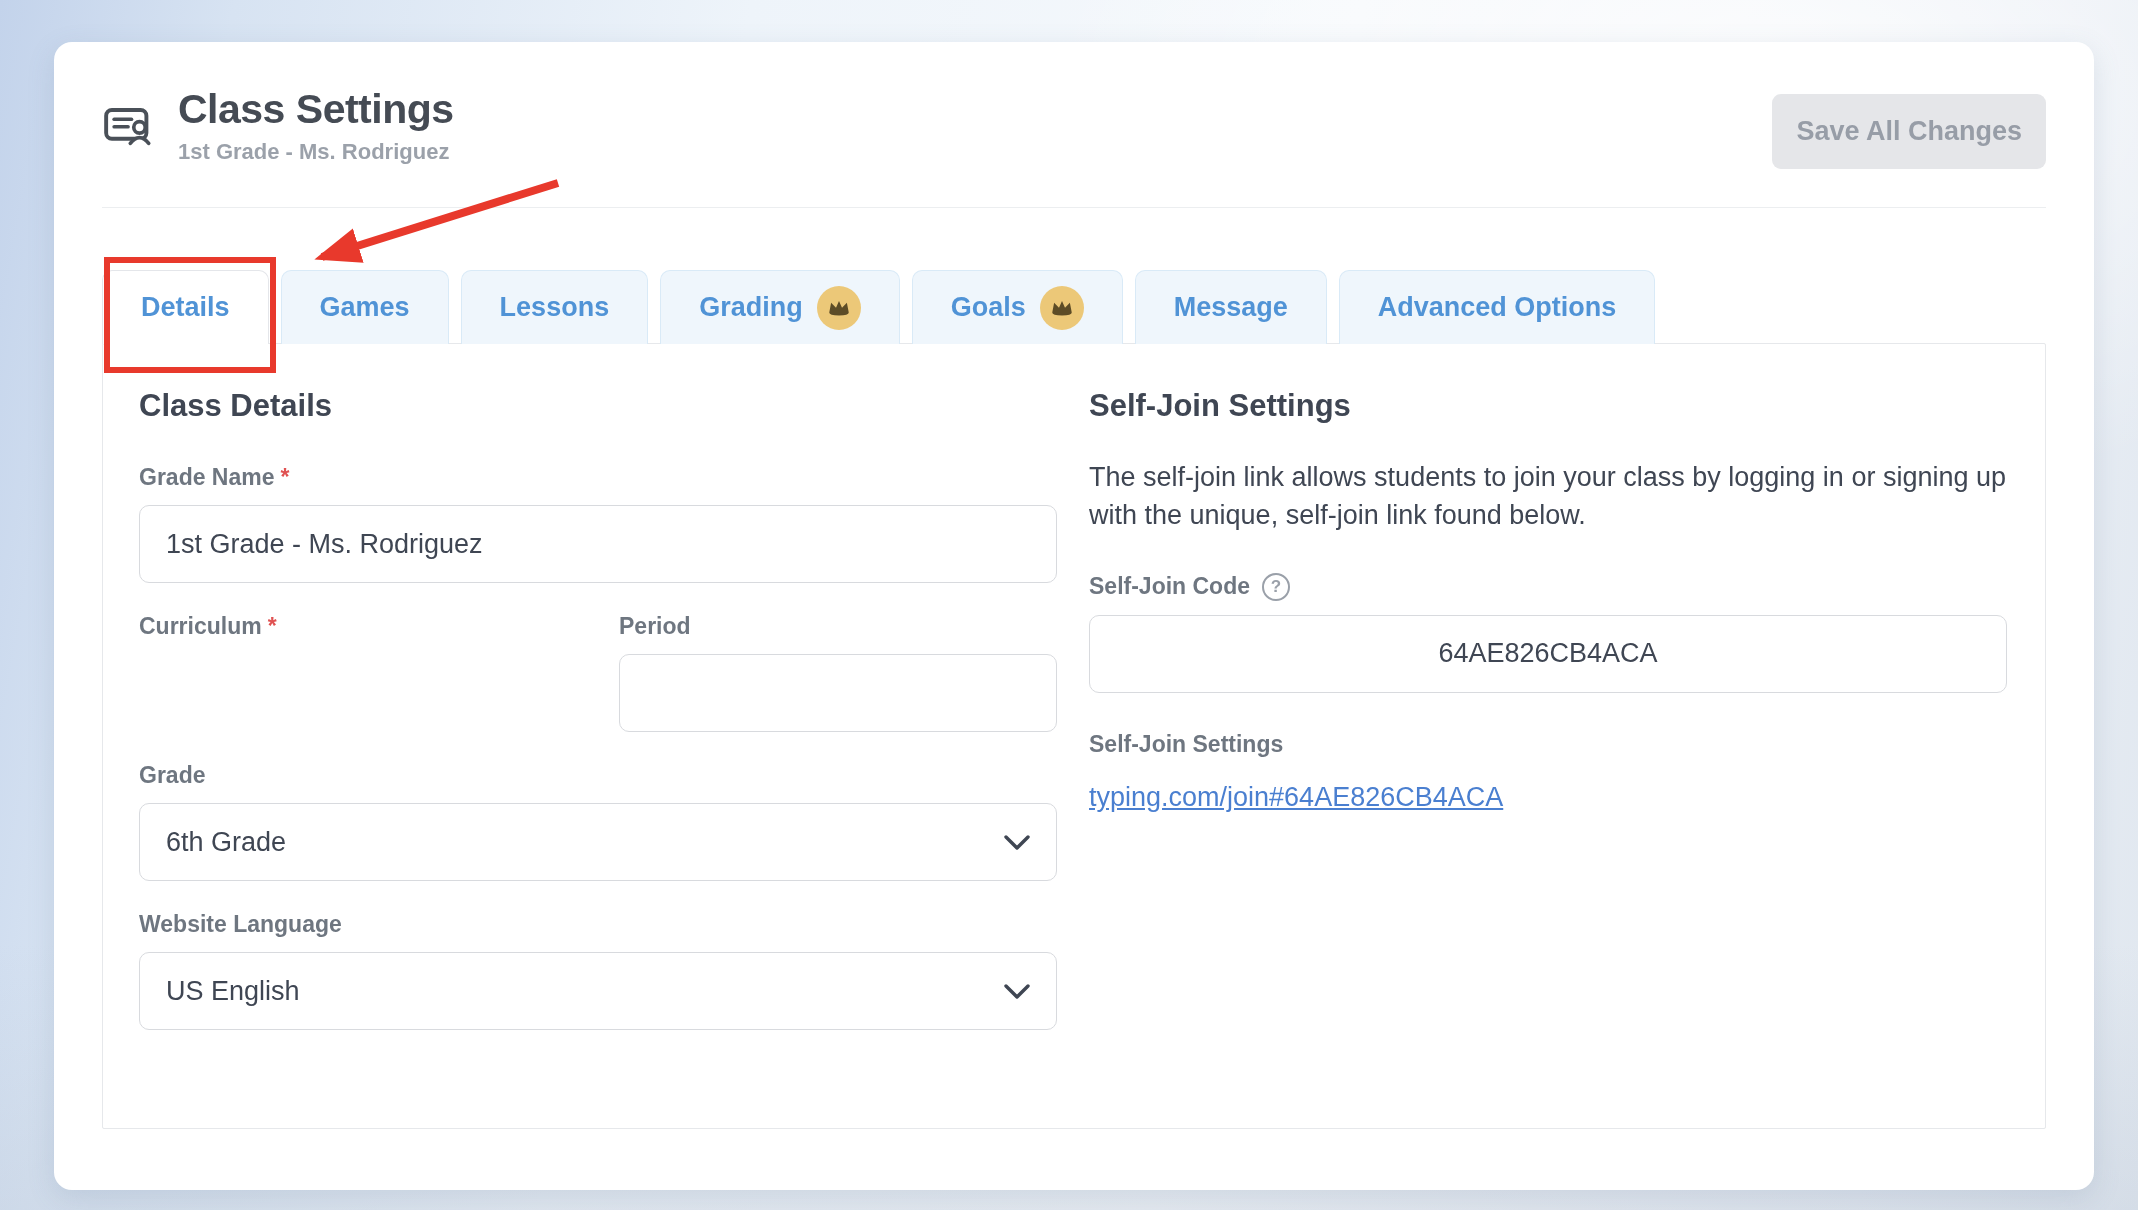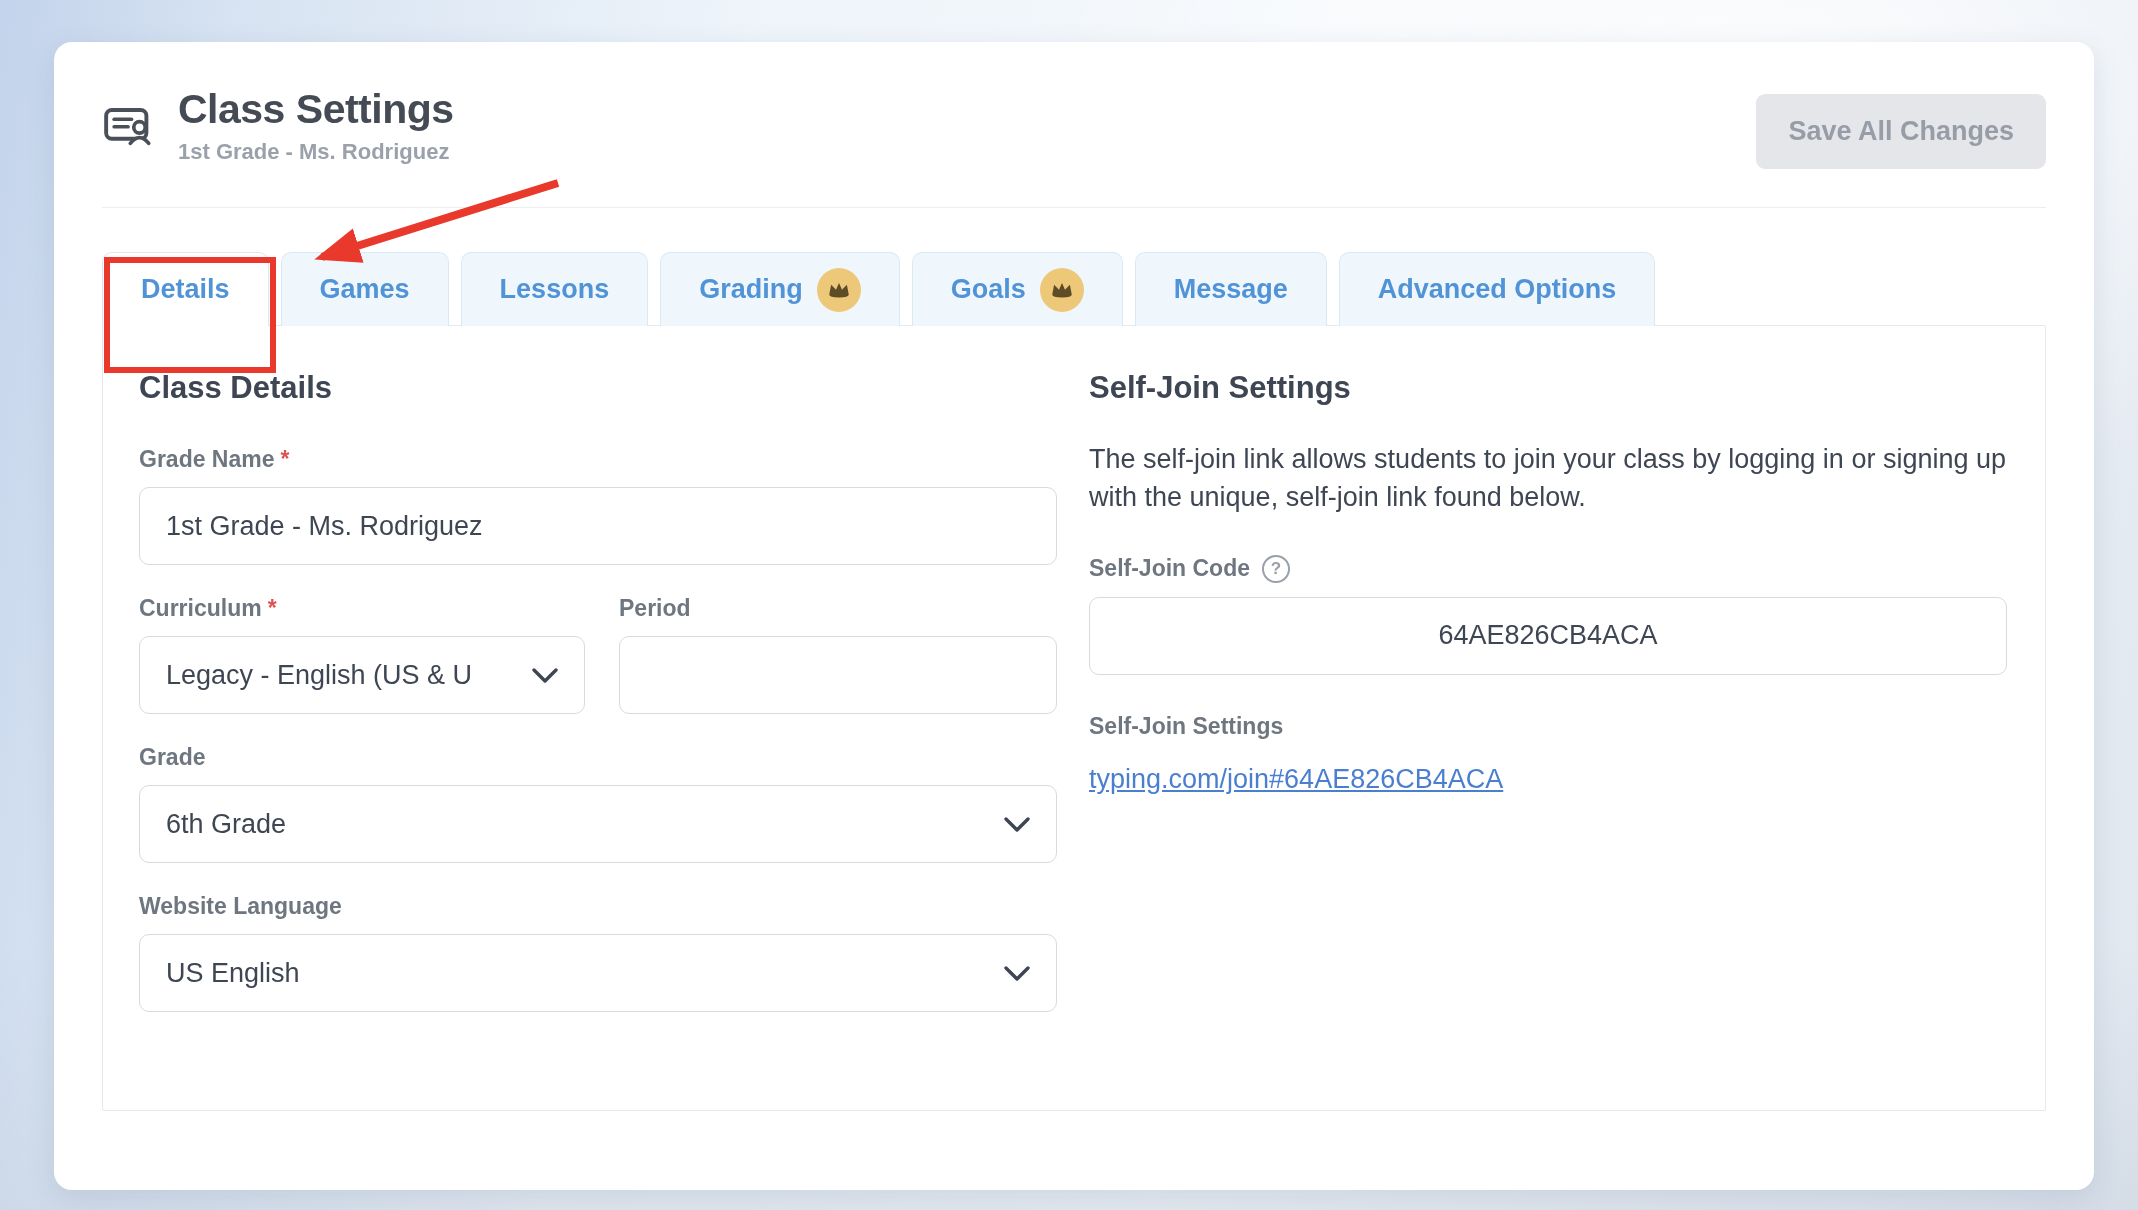--- a/index.html
+++ b/index.html
@@ -20,25 +20,25 @@
   }
   
   .header { display:flex; justify-content:space-between; align-items:flex-start; }
   .header-left { display:flex; align-items:flex-start; gap:24px; }
   .roster-icon { margin-top:16px; flex:0 0 auto; }
   .title { font-size:41px; font-weight:700; color:#454b54; letter-spacing:-.5px; }
   .subtitle { font-size:22px; font-weight:700; color:#9ba1aa; margin-top:6px; }
   .save-btn {
     background:#e5e6e9; color:#979da7; border:none; border-radius:9px;
     font-family:inherit; font-size:27px; font-weight:700;
-    padding:22px 32px; margin-top:8px; cursor:default;
+    padding:22px 24px; margin-top:8px; cursor:default;
   }
   .divider { height:1px; background:#eceef0; margin-top:38px; }
   
-  .tabs { display:flex; align-items:flex-end; margin-top:44px; position:relative; z-index:2; gap:12px; }
+  .tabs { display:flex; align-items:flex-end; margin-top:62px; position:relative; z-index:2; gap:12px; }
   .tab {
     height:74px; padding:0 38px; display:flex; align-items:center; gap:14px;
     background:#eff6fc; border:1px solid #d9eaf7; border-bottom:none;
     border-radius:10px 10px 0 0; color:#5093d6; font-size:27px; font-weight:600;
     cursor:pointer; margin-bottom:-1px;
   }
   .tab.active { background:#ffffff; border-color:#e4e6ea; }
   .crown-badge { width:44px; height:44px; border-radius:50%; background:#ecc878;
     display:flex; align-items:center; justify-content:center; flex:0 0 auto; }
   
@@ -147,28 +147,20 @@
           <span>Grade Name</span><span class="req">*</span>
         </div>
         <input class="text-input" type="text" value="1st Grade - Ms. Rodriguez" style="">
       </div>
 
       <div class="row mt-30">
         <div class="col-curriculum">
           <div class="field-label">
             <span>Curriculum</span><span class="req">*</span>
           </div>
-          <div class="select-box">
-            <span class="select-value">Legacy - English (US &amp; U</span>
-            <span class="chev">
-              <svg width="26" height="16" viewBox="0 0 26 16" fill="none">
-                <path d="M2 2 L13 13 L24 2" stroke="#3f4653" stroke-width="3.4" stroke-linecap="round" stroke-linejoin="round"></path>
-              </svg>
-            </span>
-          </div>
         </div>
         <div class="col-period">
           <div class="field-label">Period</div>
           <input class="text-input" type="text" value="" style="">
         </div>
       </div>
 
       <div class="mt-30">
         <div class="field-label">Grade</div>
         <div class="select-box">

